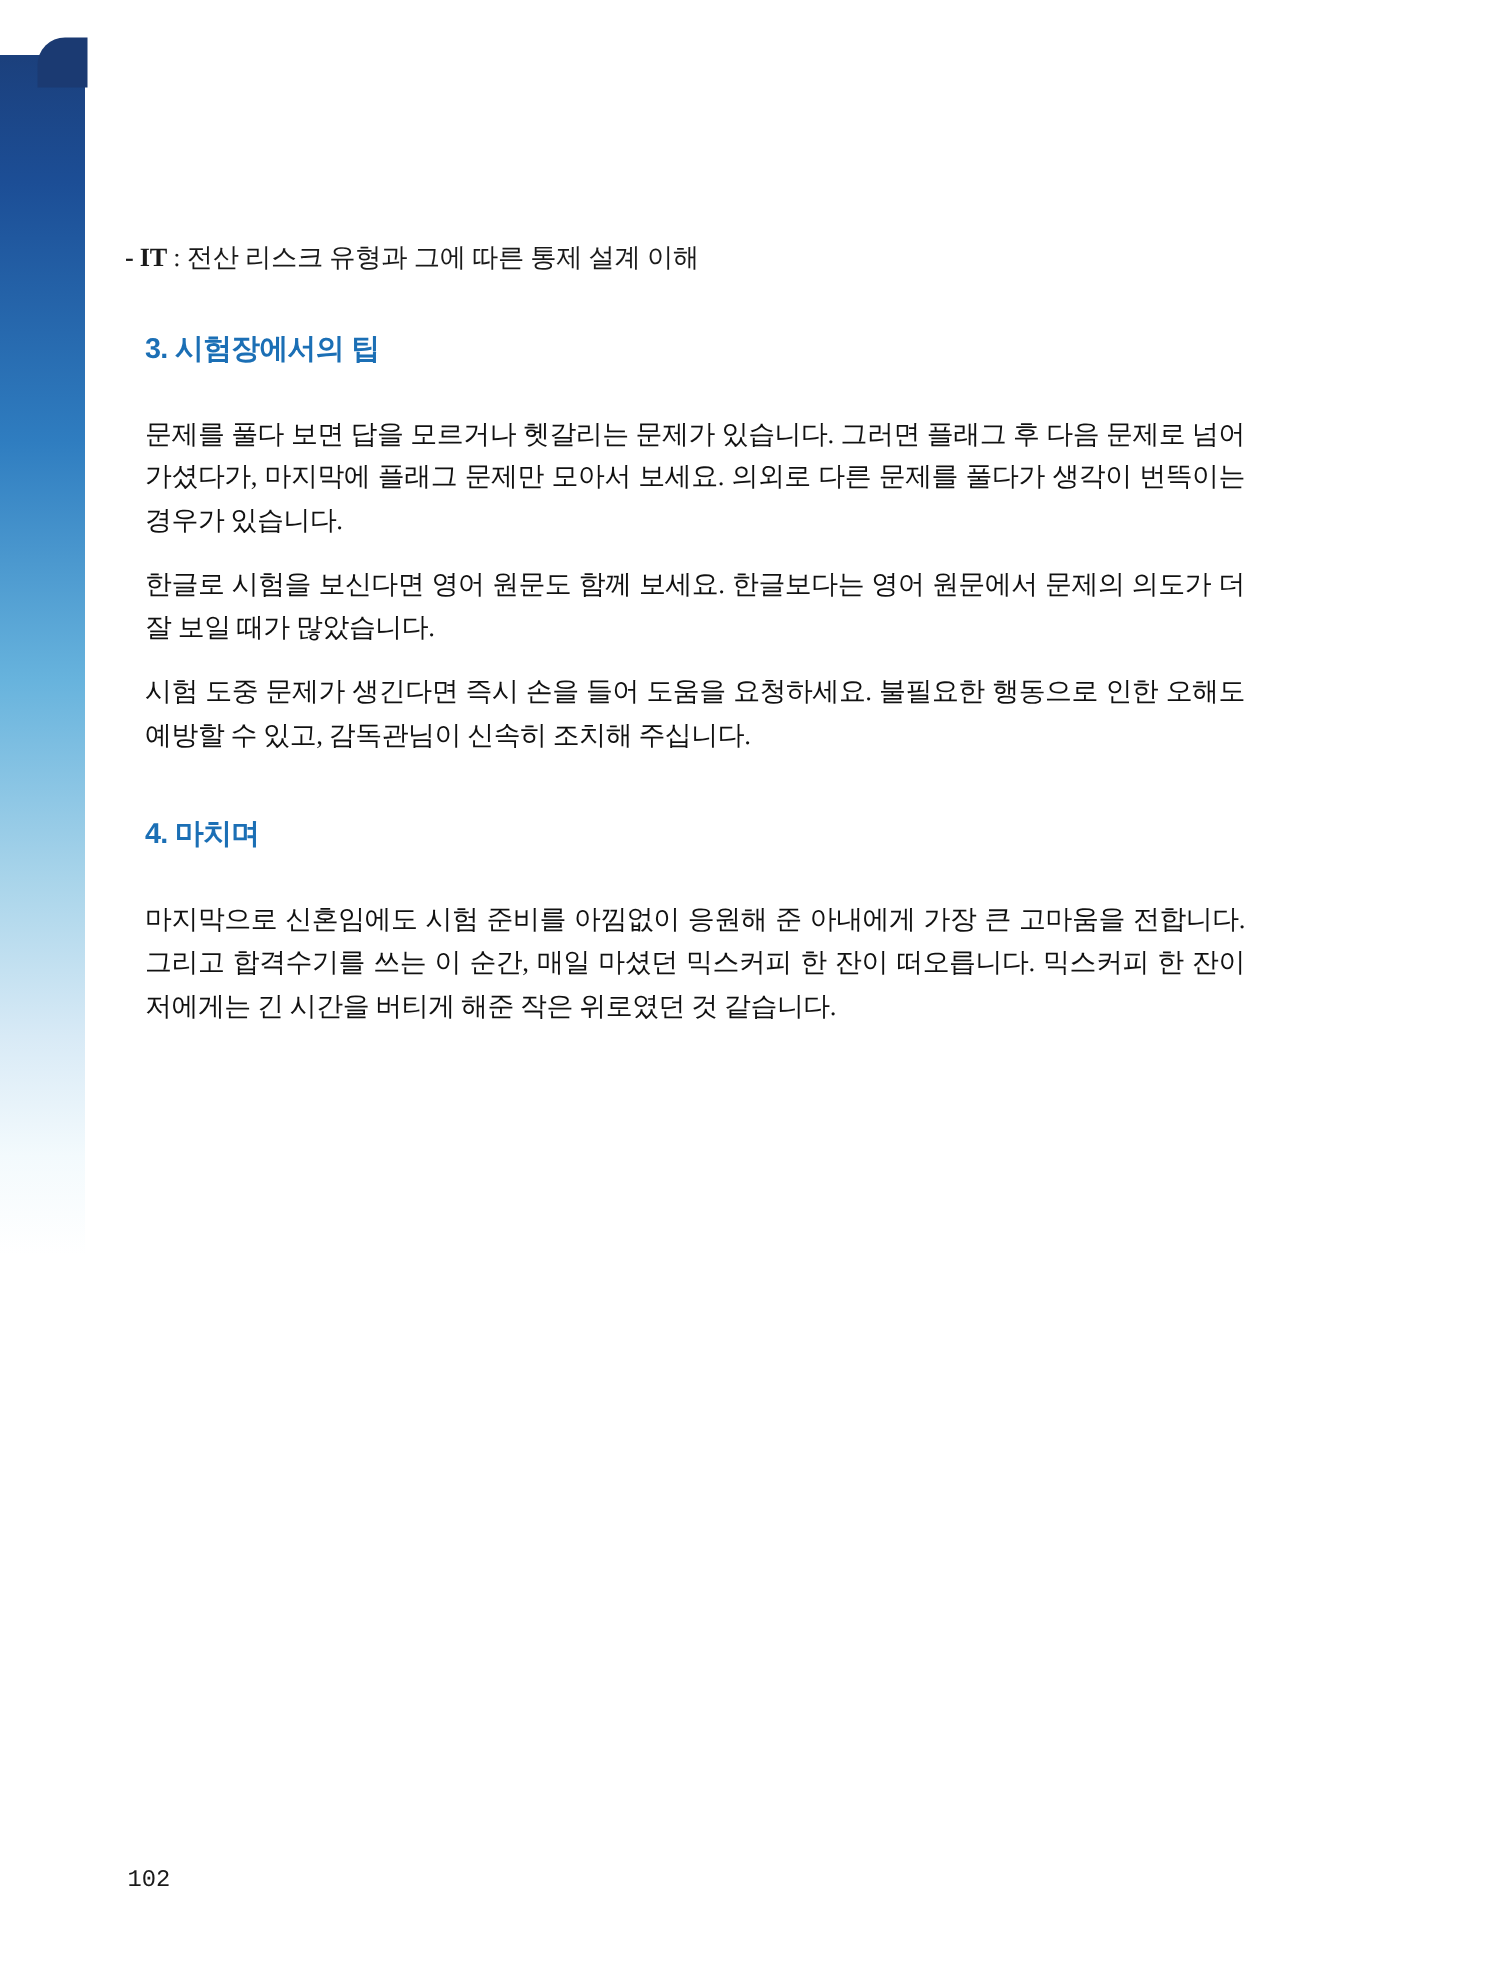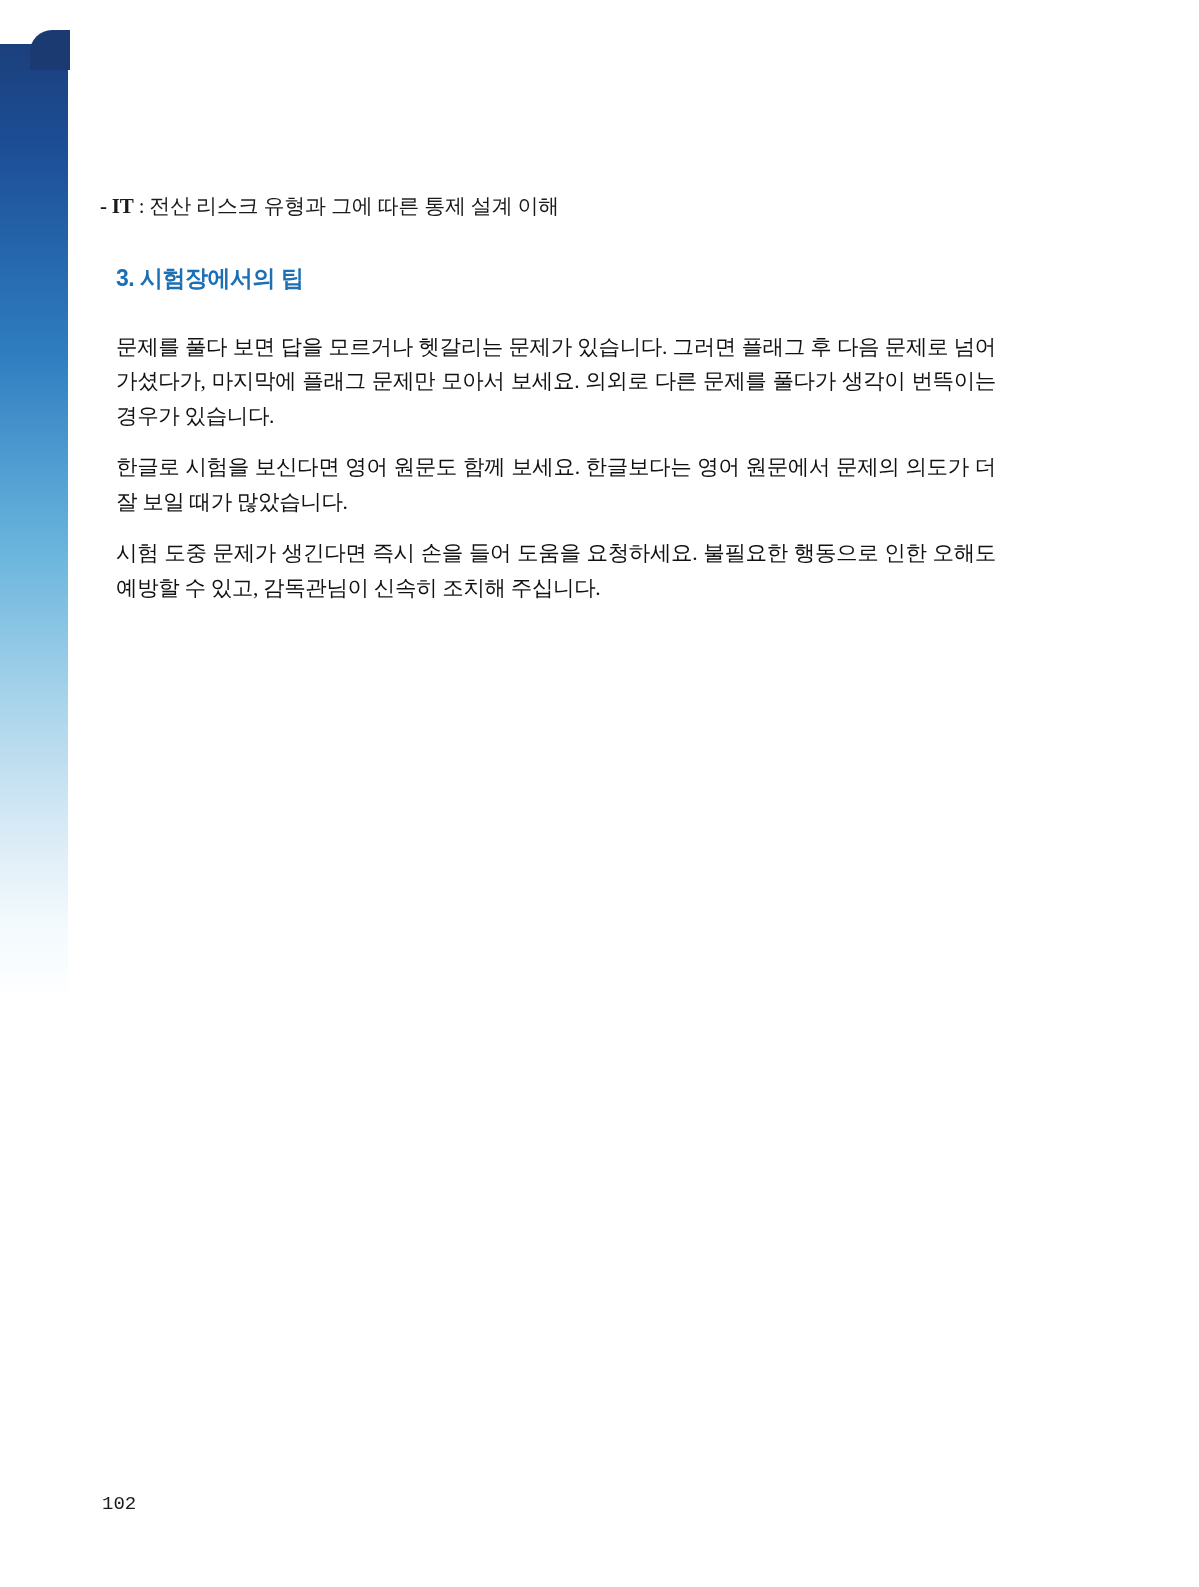--- a/index.html
+++ b/index.html
@@ -143,21 +143,23 @@
     <p class="lead-line"><span class="bold-it">- IT</span><span> : 전산 리스크 유형과 그에 따른 통제 설계 이해</span></p>
 
     <h2 class="section-heading">3. 시험장에서의 팁</h2>
 
     <div class="par-group">
       <p class="body-par">문제를 풀다 보면 답을 모르거나 헷갈리는 문제가 있습니다. 그러면 플래그 후 다음 문제로 넘어가셨다가, 마지막에 플래그 문제만 모아서 보세요. 의외로 다른 문제를 풀다가 생각이 번뜩이는 경우가 있습니다.</p>
       <p class="body-par">한글로 시험을 보신다면 영어 원문도 함께 보세요. 한글보다는 영어 원문에서 문제의 의도가 더 잘 보일 때가 많았습니다.</p>
       <p class="body-par">시험 도중 문제가 생긴다면 즉시 손을 들어 도움을 요청하세요. 불필요한 행동으로 인한 오해도 예방할 수 있고, 감독관님이 신속히 조치해 주십니다.</p>
     </div>
 
+    <h2 class="section-heading">4. 마치며</h2>
 
     <div class="par-group">
+      <p class="body-par">마지막으로 신혼임에도 시험 준비를 아낌없이 응원해 준 아내에게 가장 큰 고마움을 전합니다. 그리고 합격수기를 쓰는 이 순간, 매일 마셨던 믹스커피 한 잔이 떠오릅니다. 믹스커피 한 잔이 저에게는 긴 시간을 버티게 해준 작은 위로였던 것 같습니다.</p>
     </div>
 
   </div>
 
   <div class="page-number">102</div>
 
 </div>
 
 </body></html>

